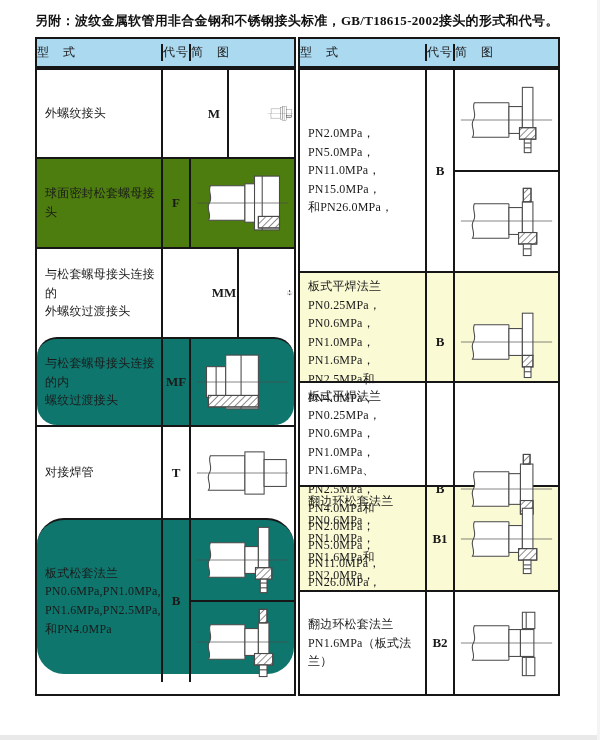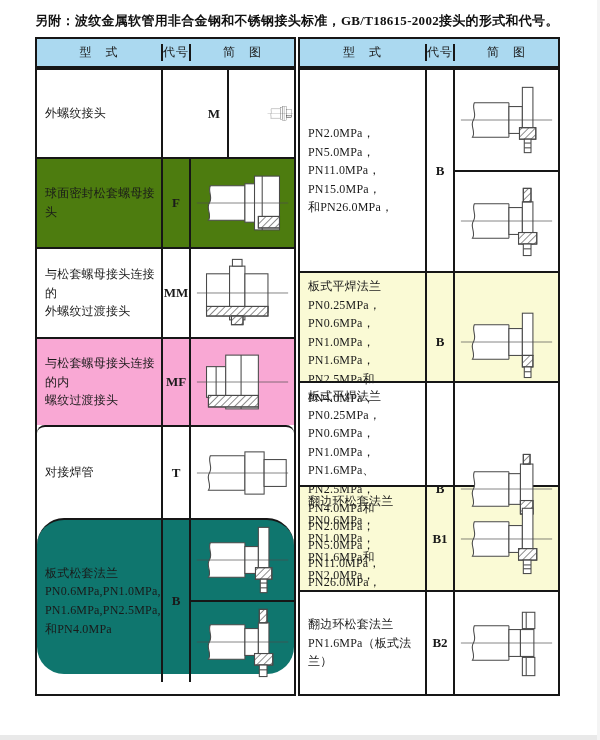--- a/index.html
+++ b/index.html
@@ -12,21 +12,21 @@
     position:absolute;left:35px;top:12px;width:540px;
     font-size:13px;font-weight:600;letter-spacing:0.3px;color:#111;
   }
   .tables{position:absolute;left:35px;top:37px;display:flex;gap:2px;}
   .half{
     box-sizing:border-box;border:2px solid #161616;background:#fff;
   }
   .half-left{width:261px;}
   .half-right{width:262px;}
   .hdr{
-    display:grid;height:29px;align-items:center;text-align:center;
+    display:grid;height:29px;align-items:center;text-align:left;
     border-bottom:2px solid #161616;box-sizing:border-box;
     font-size:12px;letter-spacing:1px;
   }
   .half-left .hdr,.half-left .row{grid-template-columns:126px 28px 1fr;}
   .half-right .hdr,.half-right .row{grid-template-columns:127px 28px 1fr;}
   .hdr-blue{background:#abd9f0;}
   .row{display:grid;box-sizing:border-box;border-top:2px solid #161616;}
   .row:first-of-type{border-top:none;}
   .cell{box-sizing:border-box;min-width:0;}
   .c1,.c2{border-right:2px solid #161616;}
@@ -106,21 +106,21 @@
               <rect x="52" y="20" width="10" height="40" fill="#fff" stroke="#4a4a4a" stroke-width="1.1"></rect>
               <rect x="62" y="12" width="26" height="56" fill="#fff" stroke="#4a4a4a" stroke-width="1.1"></rect>
               <line x1="70" y1="12" x2="70" y2="68" stroke="#4a4a4a" stroke-width="1.1"></line>
               <rect x="66" y="54" width="22" height="12" fill="#fff" stroke="#4a4a4a" stroke-width="1.1"></rect>
               <rect x="66" y="54" width="22" height="12" fill="url(#hx)" stroke="#4a4a4a" stroke-width="1.1"></rect>
               <line x1="2" y1="40" x2="97" y2="40" stroke="#4a4a4a" stroke-width="0.7"></line>
             </svg>
           </div>
         </div>
       </div>
-      <div class="row" style="height: 90px; background: rgb(255, 255, 255);">
+      <div class="row" style="height: 90px; background: rgb(255, 255, 255); gap: 48px;">
         <div class="cell c1 cell-type">
           <div class="type-line">与松套螺母接头连接的</div>
           <div class="type-line">外螺纹过渡接头</div>
         </div>
         <div class="cell c2 cell-code">MM</div>
         <div class="cell cell-diag">
           <div class="diag-sub">
             <svg viewBox="0 0 100 80" width="96" height="82" preserveAspectRatio="xMidYMid meet">
               <rect x="12" y="20" width="24" height="40" fill="#fff" stroke="#4a4a4a" stroke-width="1.1"></rect>
               <rect x="36" y="12" width="16" height="56" fill="#fff" stroke="#4a4a4a" stroke-width="1.1"></rect>
@@ -128,41 +128,41 @@
               <rect x="52" y="20" width="24" height="40" fill="#fff" stroke="#4a4a4a" stroke-width="1.1"></rect>
               <rect x="12" y="54" width="64" height="10" fill="#fff" stroke="#4a4a4a" stroke-width="1.1"></rect>
               <rect x="12" y="54" width="64" height="10" fill="url(#hx)" stroke="#4a4a4a" stroke-width="1.1"></rect>
               <rect x="38" y="64" width="12" height="9" fill="#fff" stroke="#4a4a4a" stroke-width="1.1"></rect>
               <rect x="38" y="64" width="12" height="9" fill="url(#hx)" stroke="#4a4a4a" stroke-width="1.1"></rect>
               <line x1="2" y1="40" x2="97" y2="40" stroke="#4a4a4a" stroke-width="0.7"></line>
             </svg>
           </div>
         </div>
       </div>
-      <div class="row" style="height: 88px; background: #f9a8d4;">
+      <div class="row" style="height: 88px; background: #0f766e; border-radius: 20px;">
         <div class="cell c1 cell-type">
           <div class="type-line">与松套螺母接头连接的内</div>
           <div class="type-line">螺纹过渡接头</div>
         </div>
         <div class="cell c2 cell-code">MF</div>
         <div class="cell cell-diag">
           <div class="diag-sub">
             <svg viewBox="0 0 100 80" width="96" height="80" preserveAspectRatio="xMidYMid meet">
               <rect x="12" y="24" width="20" height="32" fill="#fff" stroke="#4a4a4a" stroke-width="1.1"></rect>
               <line x1="22" y1="24" x2="22" y2="56" stroke="#4a4a4a" stroke-width="1.1"></line>
               <rect x="32" y="12" width="34" height="56" fill="#fff" stroke="#4a4a4a" stroke-width="1.1"></rect>
               <line x1="48" y1="12" x2="48" y2="68" stroke="#4a4a4a" stroke-width="1.1"></line>
               <rect x="14" y="54" width="52" height="12" fill="#fff" stroke="#4a4a4a" stroke-width="1.1"></rect>
               <rect x="14" y="54" width="52" height="12" fill="url(#hx)" stroke="#4a4a4a" stroke-width="1.1"></rect>
               <line x1="2" y1="40" x2="97" y2="40" stroke="#4a4a4a" stroke-width="0.7"></line>
             </svg>
           </div>
         </div>
       </div>
-      <div class="row" style="height: 93px; background: rgb(255, 255, 255); border-radius: 8px;">
+      <div class="row" style="height: 93px; background: rgb(255, 255, 255);">
         <div class="cell c1 cell-type">
           <div class="type-line">对接焊管</div>
         </div>
         <div class="cell c2 cell-code">T</div>
         <div class="cell cell-diag">
           <div class="diag-sub">
             <svg viewBox="0 0 100 80" width="96" height="82" preserveAspectRatio="xMidYMid meet">
               <path d="M52,22 H16 c-3,6 3,12 -1,18 c-4,6 3,12 -1,18 H52" fill="#fff" stroke="#4a4a4a" stroke-width="1.1"></path>
               <line x1="52" y1="22" x2="52" y2="58" stroke="#4a4a4a" stroke-width="1.1"></line>
               <rect x="52" y="18" width="20" height="44" fill="#fff" stroke="#4a4a4a" stroke-width="1.1"></rect>

